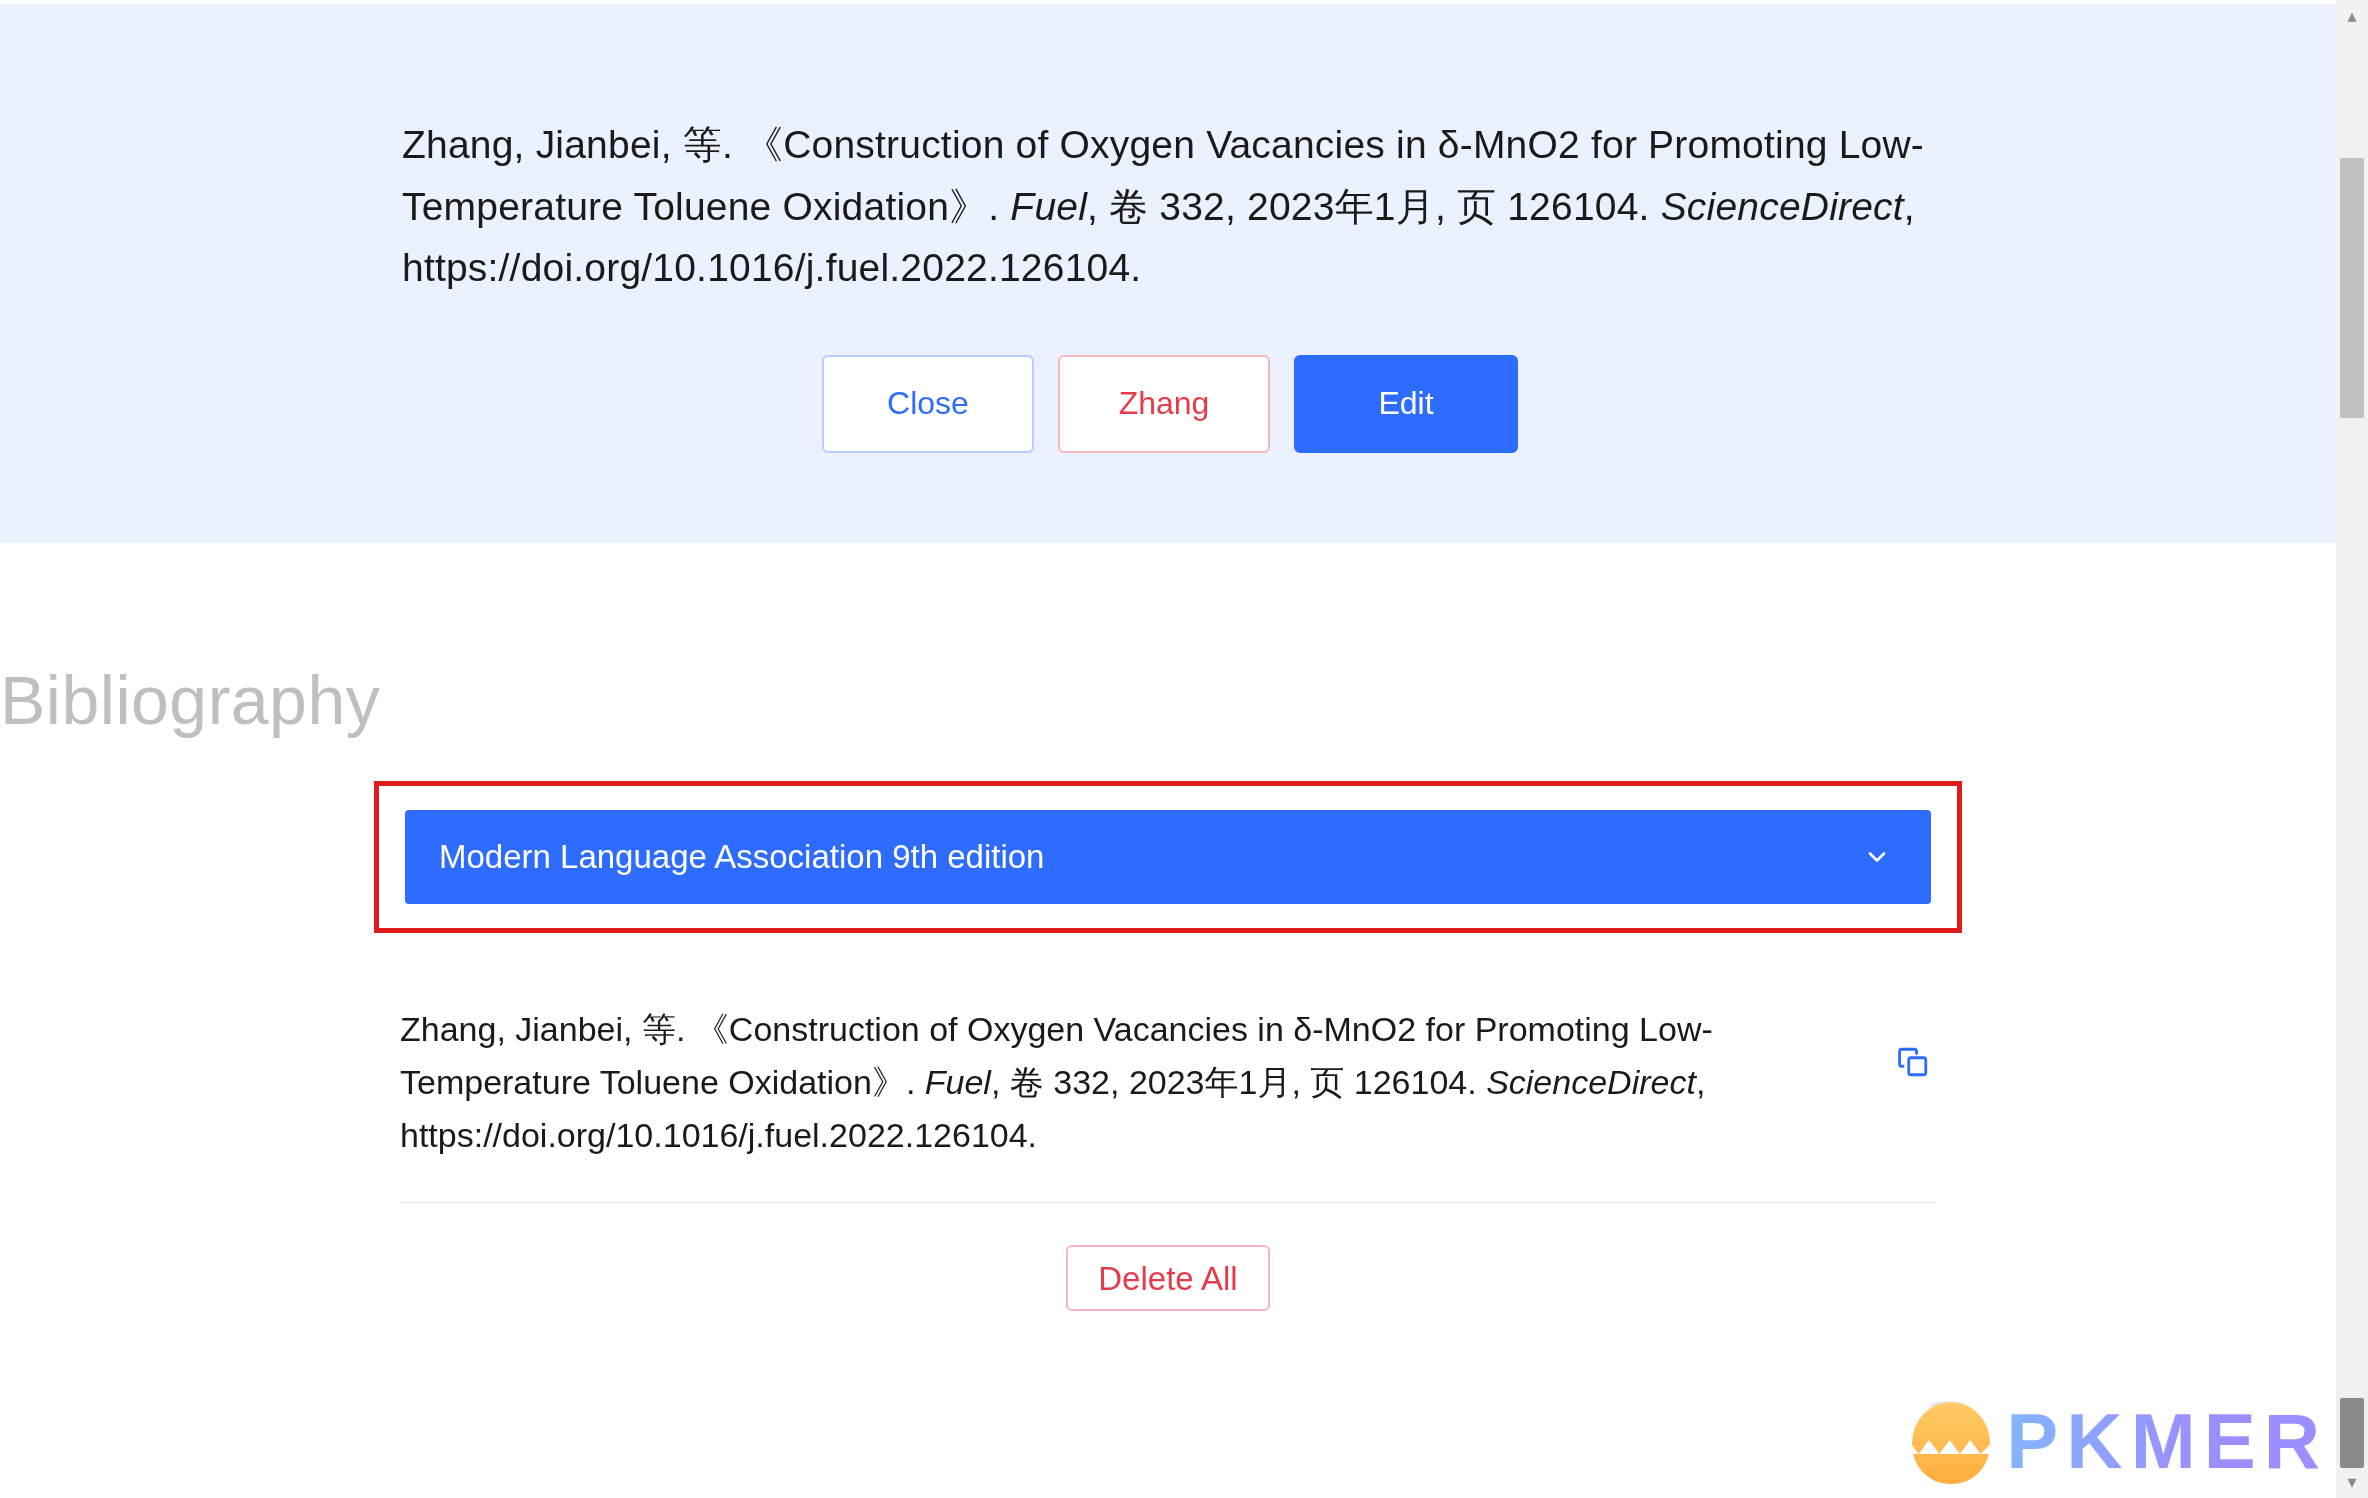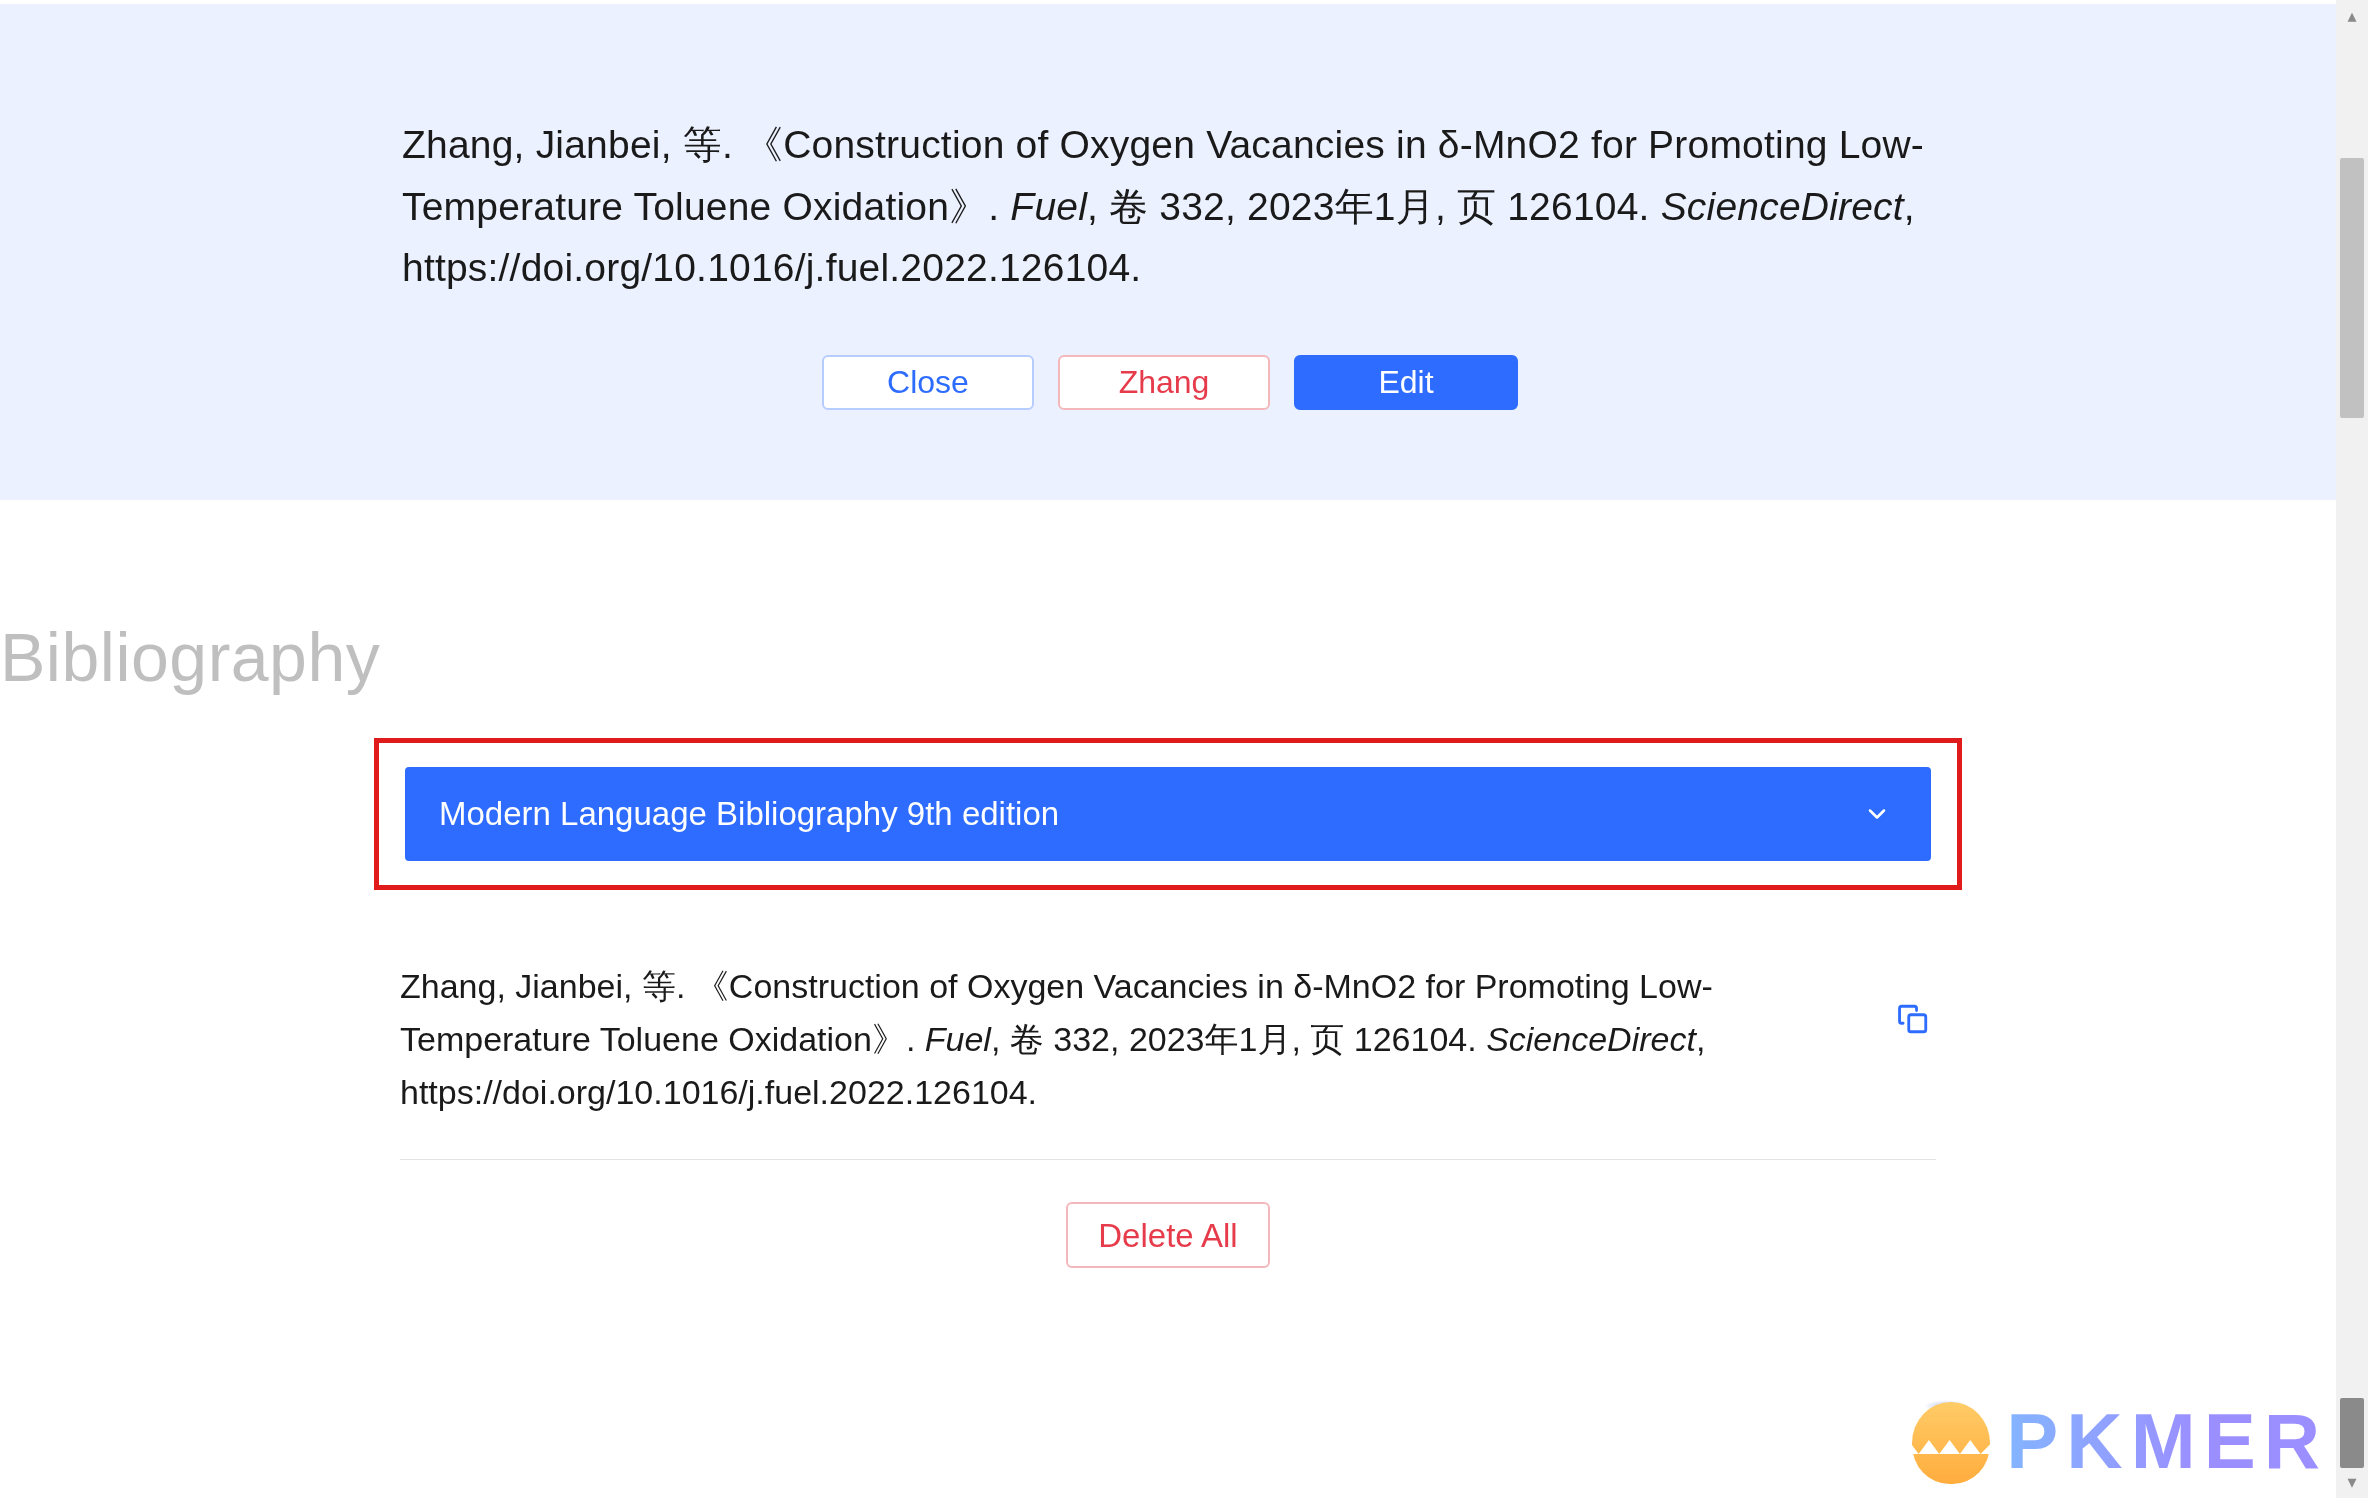--- a/index.html
+++ b/index.html
@@ -74,21 +74,21 @@
     }
     .citation-text em{ font-style:italic; }
     .button-row{
       display:flex;
       justify-content:center;
       gap:24px;
       margin-top:56px;
     }
     .btn{
       font-size:32px;
-      height:55px;
+      height:98px;
       padding:10px 48px;
       border-radius:6px;
       border:2px solid;
       cursor:pointer;
       background:#fff;
       display:inline-flex;
       align-items:center;
       justify-content:center;
       font-family:inherit;
     }
@@ -234,21 +234,21 @@
         <button class="btn btn-delete">Zhang</button>
         <button class="btn btn-edit">Edit</button>
       </div>
     </div>
   </div>
 
   <h1 class="section-title">Bibliography</h1>
 
   <div class="highlight-box">
     <div class="style-dropdown">
-      <span>Modern Language Bibliography 9th edition</span>
+      <span>Modern Language Association 9th edition</span>
       <span class="chevron">
         <svg width="28" height="28" viewBox="0 0 24 24" fill="none" stroke="#ffffff" stroke-width="2.2" stroke-linecap="round" stroke-linejoin="round">
             <polyline points="6 9 12 15 18 9"></polyline>
           </svg>
       </span>
     </div>
   </div>
 
   <div class="bib-list">
     <div class="bib-entry">

